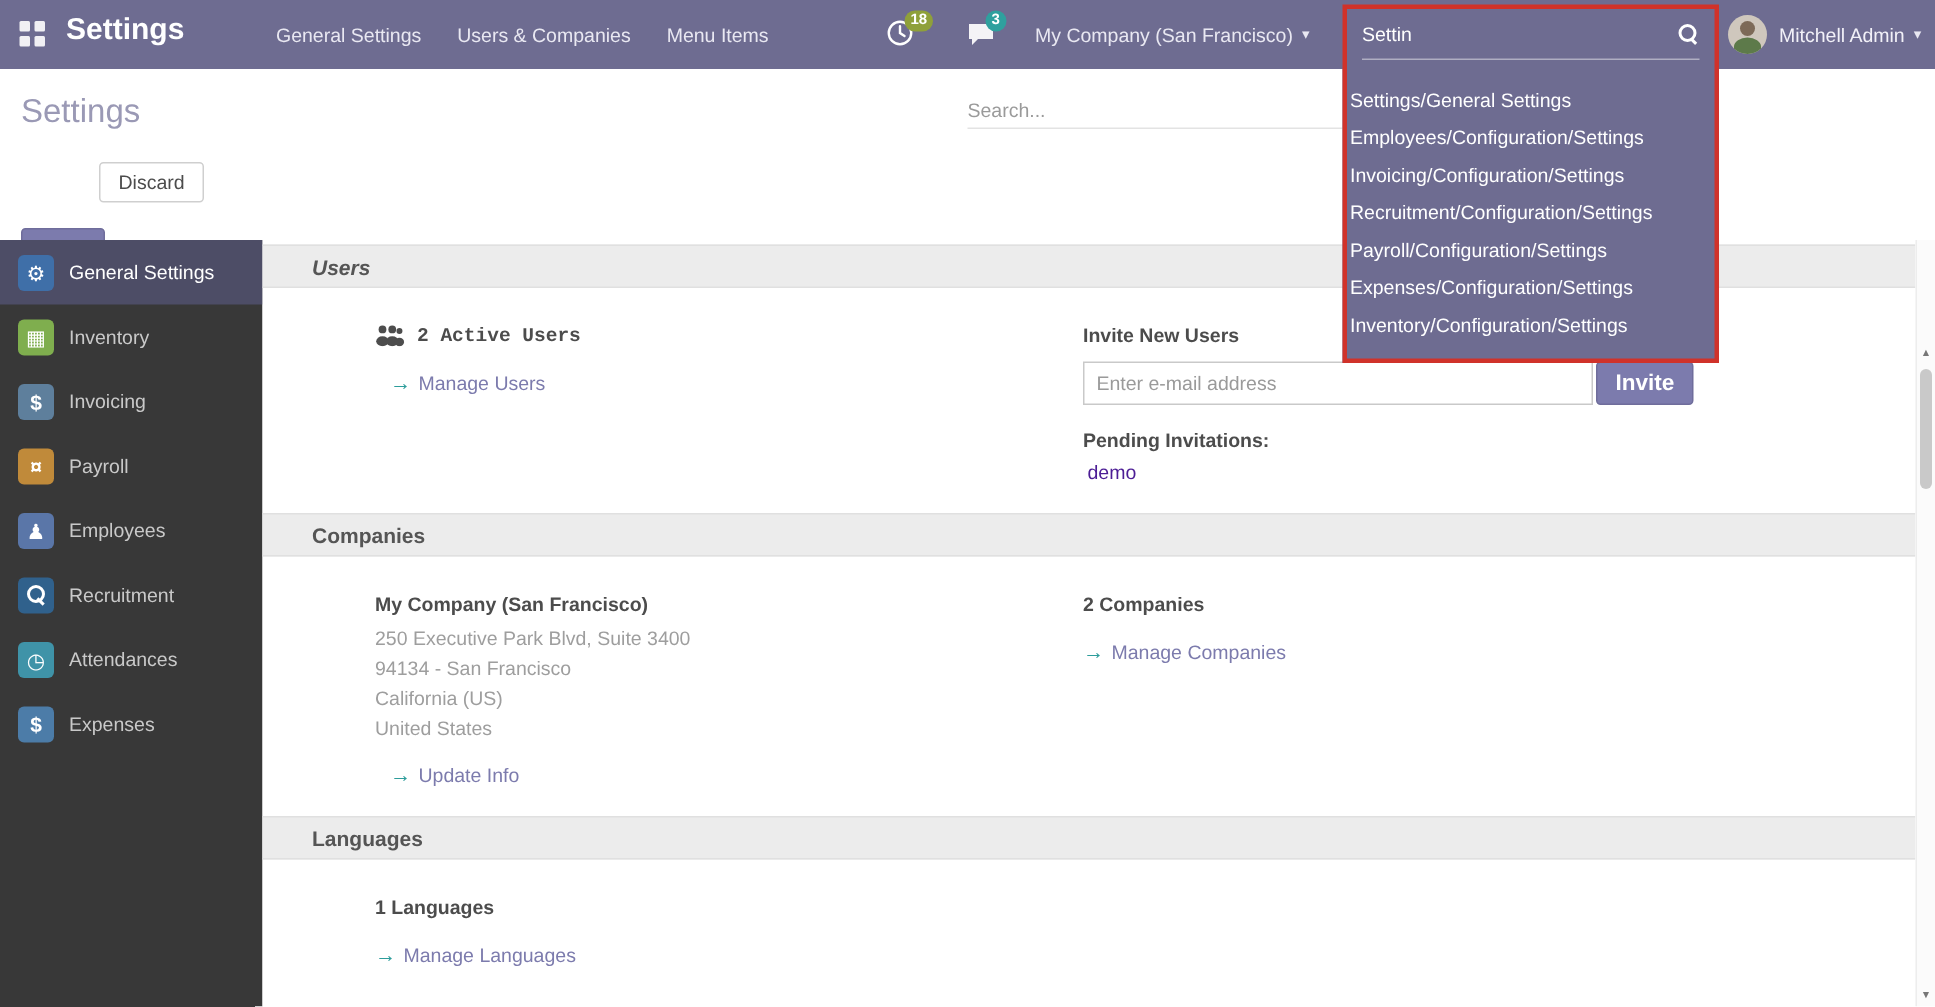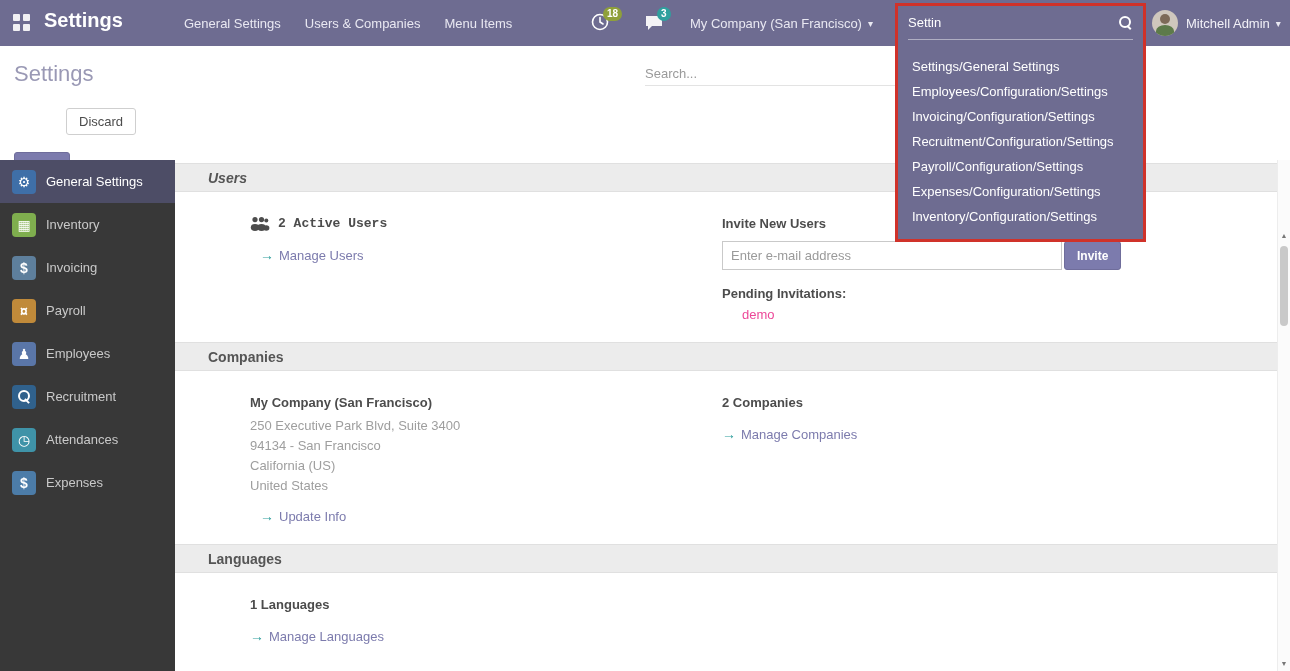--- a/index.html
+++ b/index.html
@@ -29,21 +29,21 @@
   
   .mag { position:relative; display:inline-block; width:14px; height:14px; }
   .mag::before { content:""; position:absolute; left:0; top:0; width:8px; height:8px; border:2px solid #fff; border-radius:50%; }
   .mag::after { content:""; position:absolute; left:9px; top:9px; width:2px; height:5px; background:#fff; transform:rotate(-45deg); }
 
   
   .search-overlay { position:absolute; left:895px; top:3px; width:251px; background:#6e6c91; border:3px solid #d0322a; z-index:60; }
   .search-row { height:34px; margin:0 10px; display:flex; align-items:center; border-bottom:1px solid rgba(255,255,255,.45); }
   .search-row input { flex:1; background:transparent; border:none; outline:none; color:#fff; font-size:13px; font-family:"Liberation Sans",sans-serif; }
   .suggestions { list-style:none; margin:14px 0 10px 0; }
-  .suggestions li { padding:5px 14px; color:#fff; font-size:13px; cursor:pointer; white-space:nowrap; }
+  .suggestions li { padding:5px 2px; color:#fff; font-size:13px; cursor:pointer; white-space:nowrap; }
 
   
   .control-panel { position:absolute; top:46px; left:0; width:1277px; height:114px; background:#fff; }
   .breadcrumb { position:absolute; left:14px; top:15px; font-size:22px; color:#9a99b5; }
   .cp-search { position:absolute; left:645px; top:16px; width:250px; }
   .cp-search input { width:100%; border:none; border-bottom:1px solid #e3e3e3; outline:none; font-size:13px; padding:4px 0; color:#4d7c0f; font-family:"Liberation Sans",sans-serif; }
   .cp-search input::placeholder { color:#9a9a9a; }
   .btn { display:inline-block; font-size:13px; padding:5px 12px; border-radius:3px; cursor:pointer; }
   .btn-save { position:absolute; left:14px; top:62px; background:#7c7bad; border:1px solid #6f6d9b; color:#fff;margin-top:44px; }
   .btn-discard { position:absolute; left:66px; top:62px; background:#fff; border:1px solid #cfcfcf; color:#4c4c4c; }
@@ -75,22 +75,22 @@
   .bold-line { font-weight:700; color:#4c4c4c; }
   .muted { color:#9e9e9e; line-height:20px; }
   .icon-line { display:flex; align-items:center; gap:8px;font-family:Liberation Mono, monospace; }
   .app-link { display:inline-flex; align-items:center; gap:5px; cursor:pointer; }
   .app-link .arrow { color:#2d9d9b; font-weight:700; font-size:14px; }
   .app-link .link-text { color:#7c7bad; } .mt12 { margin-top:12px; } .mt16 { margin-top:16px; } .mt6 { margin-top:6px; }
   .ml10 { margin-left:10px; }
   .invite-row { display:flex; align-items:stretch; margin-top:10px; }
   .invite-row input { width:340px; height:29px; border:1px solid #c9c9c9; padding:0 8px; font-size:13px; color:#555; outline:none; font-family:"Liberation Sans",sans-serif; }
   .invite-row input::placeholder { color:#9a9a9a; }
-  .invite-btn { height:29px; margin-left:2px; background:#7c7bad; border:1px solid #6f6d9b; color:#fff; font-size:12px; font-weight:700; padding:0 12px; border-radius:3px; cursor:pointer; font-family:"Liberation Sans",sans-serif; }
-  .pending-user { color:#ec4899; margin-left:20px; cursor:pointer; }
+  .invite-btn { height:29px; margin-left:2px; background:#7c7bad; border:1px solid #6f6d9b; color:#fff; font-size:15px; font-weight:700; padding:0 12px; border-radius:3px; cursor:pointer; font-family:"Liberation Sans",sans-serif; }
+  .pending-user { color:#4c1d95; margin-left:3px; cursor:pointer; }
 
   
   .scrollbar { position:absolute; top:160px; right:0; width:13px; height:511px; background:#fbfbfb; border-left:1px solid #ededed; }
   .sb-arrow { position:absolute; left:0; width:12px; text-align:center; font-size:7px; color:#777; cursor:pointer; }
   .sb-up { top:72px; }
   .sb-down { bottom:4px; }
   .sb-thumb { position:absolute; left:2px; top:86px; width:8px; height:80px; background:#c9c9c9; border-radius:4px; cursor:pointer; }
 </style>
 </head>
 <body>

